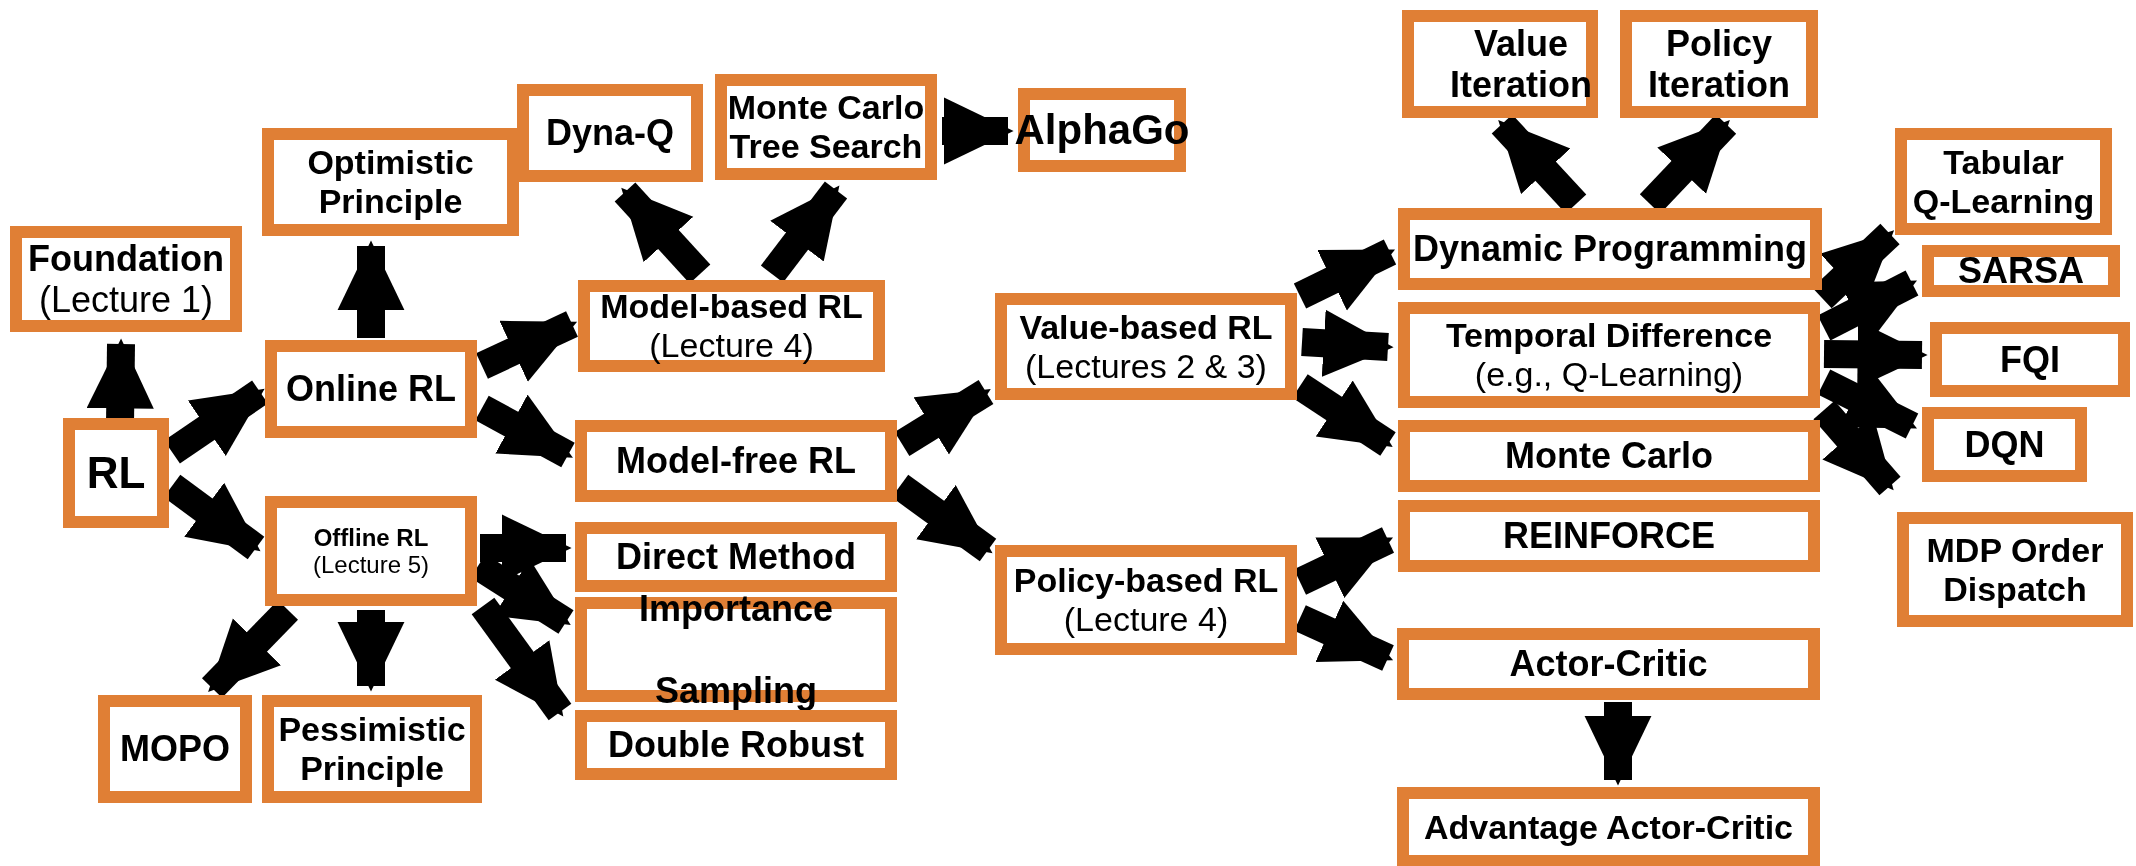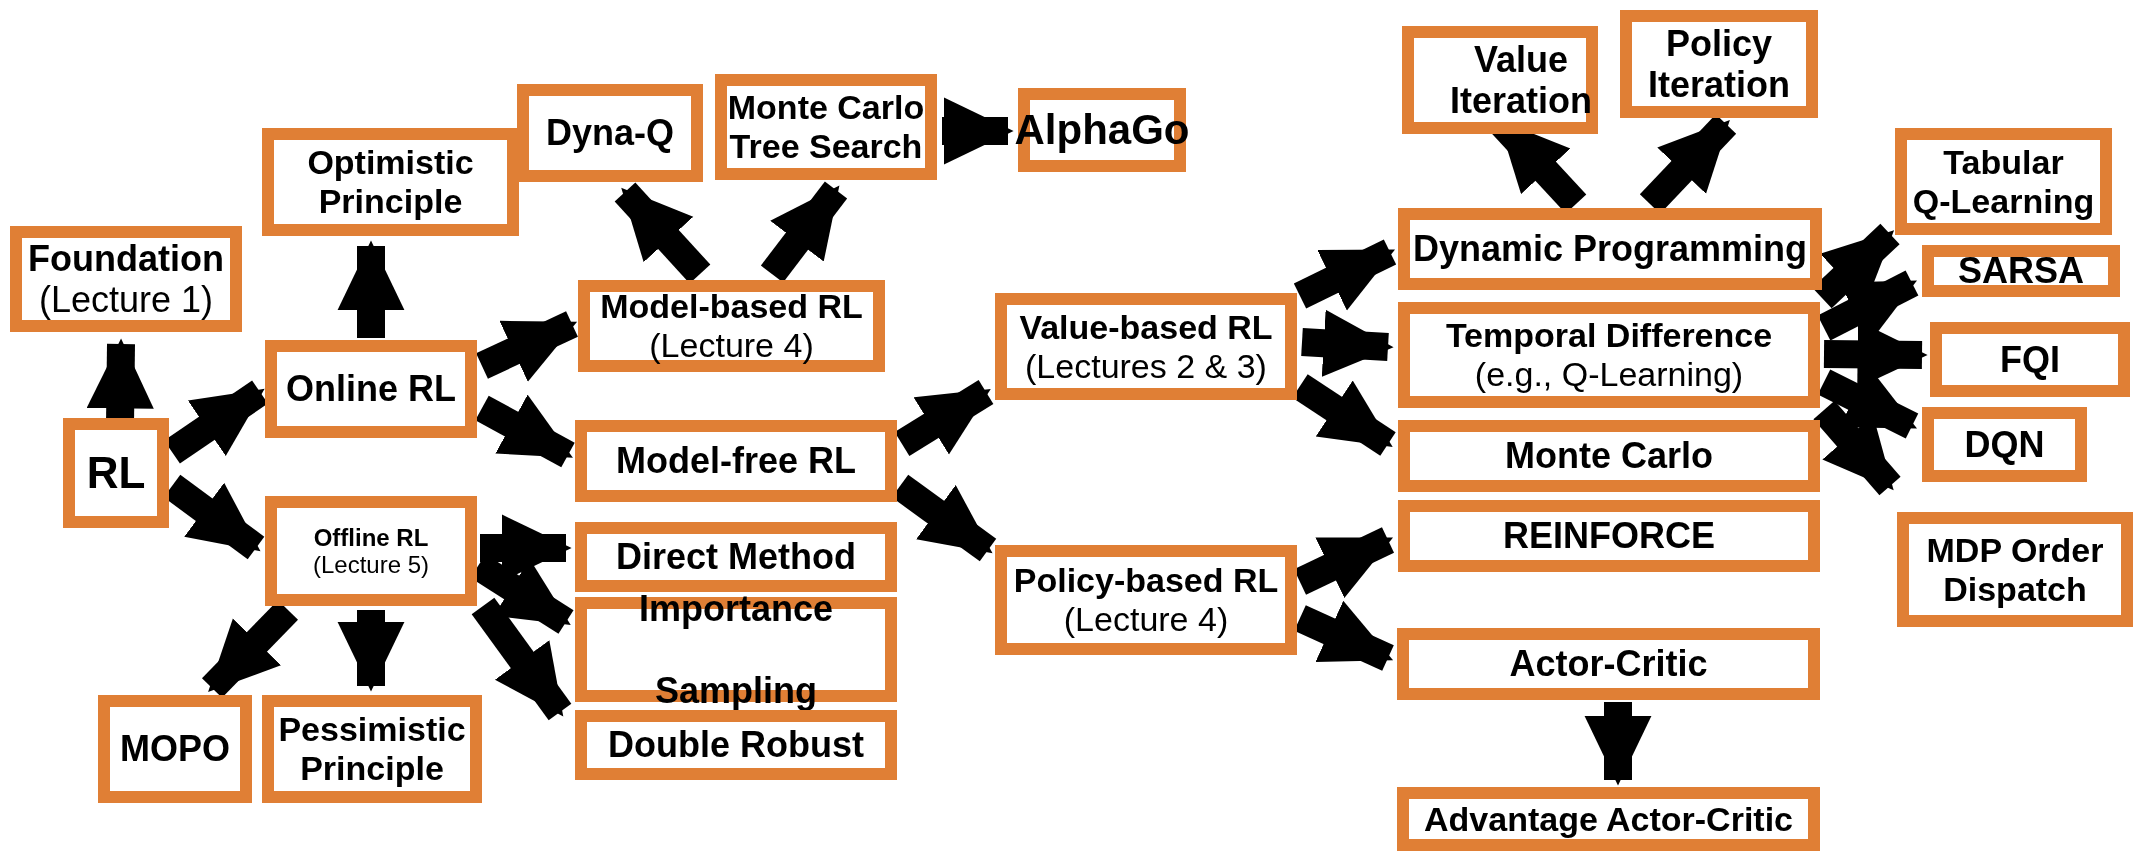--- a/index.html
+++ b/index.html
@@ -152,24 +152,24 @@
     </div>
     <div class="node" style="left: 1398px; top: 420px; width: 422px; height: 72px;">
       <div class="line b">Monte Carlo</div>
     </div>
     <div class="node" style="left: 1398px; top: 500px; width: 422px; height: 72px;">
       <div class="line b">REINFORCE</div>
     </div>
     <div class="node" style="left: 1397px; top: 628px; width: 423px; height: 72px;">
       <div class="line b">Actor-Critic</div>
     </div>
-    <div class="node" style="left: 1397px; top: 787px; width: 423px; height: 64px; font-size: 34px;">
+    <div class="node" style="left: 1397px; top: 787px; width: 423px; height: 80px; font-size: 34px;">
       <div class="line b">Advantage Actor-Critic</div>
     </div>
-    <div class="node" style="left: 1402px; top: 26px; width: 196px; height: 108px; padding-left: 42px;">
+    <div class="node" style="left: 1402px; top: 10px; width: 196px; height: 108px; padding-left: 42px;">
       <div class="line b">Value</div>
       <div class="line b">Iteration</div>
     </div>
     <div class="node" style="left: 1620px; top: 10px; width: 198px; height: 108px;">
       <div class="line b">Policy</div>
       <div class="line b">Iteration</div>
     </div>
     <div class="node" style="left: 1895px; top: 128px; width: 217px; height: 107px; font-size: 34px;">
       <div class="line b">Tabular</div>
       <div class="line b">Q-Learning</div>

